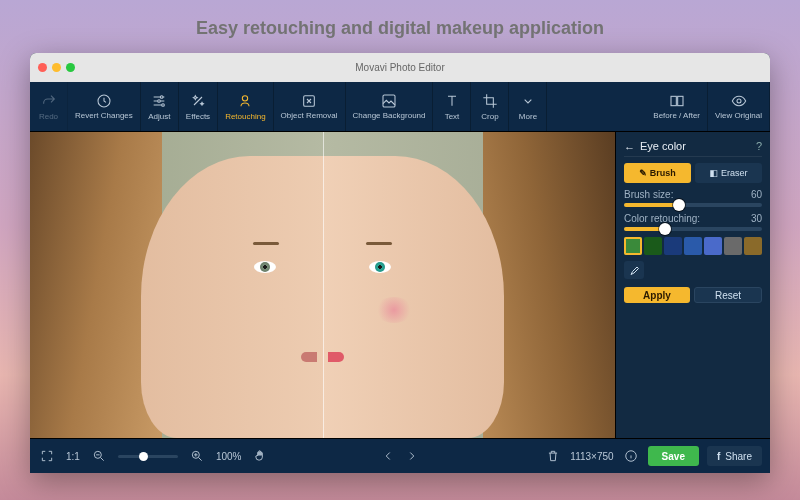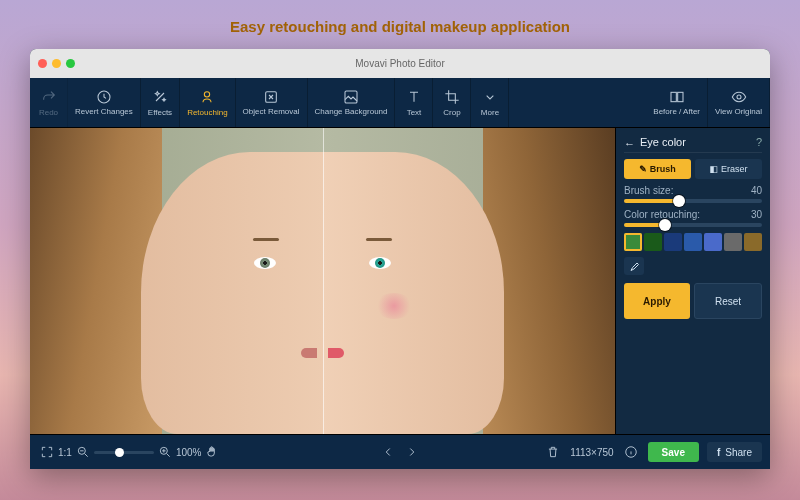--- a/index.html
+++ b/index.html
@@ -1,17 +1,17 @@
 <!DOCTYPE html>
 <html><head>
 <meta charset="utf-8">
 <style>
   * { box-sizing: border-box; margin: 0; padding: 0; font-family: -apple-system, "Segoe UI", sans-serif; }
   body { width: 800px; height: 500px; overflow: hidden; background: linear-gradient(180deg,#b9a7d4 0%,#d0a5c0 45%,#e8b6b0 75%,#c48a9a 100%); }
-  .hero { text-align:center; color:#a16207; font-size:15px; font-weight:600; padding:18px 0 14px; }
+  .hero { text-align:center; color:#737373; font-size:18px; font-weight:600; padding:18px 0 14px; }
   .window { width:740px; height:420px; margin:0 auto; background:#0f2338; border-radius:6px 6px 0 0; box-shadow:0 8px 30px rgba(0,0,0,.35); display:flex; flex-direction:column; overflow:hidden; }
   .titlebar{ height:29px; background:#e6e6e6; display:flex; align-items:center; padding:0 8px; font-size:10px; color:#555; position:relative;}
   .tb-dots{display:flex; gap:5px;}
   .dot{width:9px;height:9px;border-radius:50%;}
   .dot.r{background:#ff5f57;} .dot.y{background:#febc2e;} .dot.g{background:#28c840;}
   .tb-title{position:absolute; left:0; right:0; text-align:center; font-size:10px; color:#666;}
   .toolbar{height:50px; background:#0d2845; display:flex; align-items:stretch; border-bottom:1px solid #000;}
   .tool{display:flex; flex-direction:column; align-items:center; justify-content:center; color:#b8c7d6; font-size:8px; padding:0 7px; gap:3px; cursor:pointer; min-width:38px; border-right:1px solid rgba(0,0,0,.25);}
   .tool.active{color:#f5b82e;}
   .tool .ico{width:16px;height:16px; display:flex;align-items:center;justify-content:center;}
@@ -58,24 +58,24 @@
   .slider{position:relative; height:4px; background:#2a4560; border-radius:2px;}
   .slider .fill{position:absolute; left:0; top:0; bottom:0; background:#f5b82e; border-radius:2px;}
   .slider .thumb{position:absolute; top:-4px; width:12px;height:12px; background:#fff; border-radius:50%; transform:translateX(-50%); box-shadow:0 0 0 1px #0008;}
   .swatches{display:grid; grid-template-columns:repeat(7,1fr); gap:2px;}
   .sw{height:18px; border-radius:2px; cursor:pointer;}
   .sw.sel{outline:2px solid #f5b82e; outline-offset:-2px;}
   .picker-row{display:flex; gap:3px;}
   .picker-btn{width:20px;height:18px;background:#1a3550;border-radius:3px;display:flex;align-items:center;justify-content:center;cursor:pointer;}
   .picker-fill{flex:1;height:18px;border-radius:3px;}
   .btn-row{display:flex; gap:4px; margin-top:2px;}
-  .btn{flex:1;height:36px;display:flex;align-items:center;justify-content:center;font-size:10px;border-radius:3px;cursor:pointer;}
+  .btn{flex:1;height:16px;display:flex;align-items:center;justify-content:center;font-size:10px;border-radius:3px;cursor:pointer;}
   .btn.primary{background:#f5b82e;color:#2a1a00;font-weight:600;}
   .btn.secondary{background:#1a3550;color:#cfe0ef;border:1px solid #2a4560;}
-  .statusbar{height:26px; background:#0d2845; border-top:1px solid #000; display:flex; align-items:center; padding:17px 8px; gap:2px; color:#b8c7d6; font-size:10px;}
+  .statusbar{height:26px; background:#0d2845; border-top:1px solid #000; display:flex; align-items:center; padding:17px 8px; gap:10px; color:#b8c7d6; font-size:10px;}
   .sb-btn{display:flex;align-items:center;justify-content:center;width:18px;height:18px;cursor:pointer;}
   .sb-btn svg{width:14px;height:14px;stroke:#b8c7d6;fill:none;stroke-width:1.6;}
   .zoom-slider{width:60px;height:3px;background:#2a4560;border-radius:2px;position:relative;}
   .zoom-slider .zt{position:absolute;top:-3px;left:35%;width:9px;height:9px;background:#fff;border-radius:50%;}
   .sb-center{position:absolute;left:50%;transform:translateX(-50%);display:flex;gap:6px;}
   .sb-right{margin-left:auto;display:flex;align-items:center;gap:8px;}
   .sb-save{background:#3fb84d;color:#fff;height:20px;padding:0 14px;display:flex;align-items:center;border-radius:3px;font-size:10px;cursor:pointer;font-weight:600;}
   .sb-share{background:#1a3550;color:#cfe0ef;height:20px;padding:0 10px;display:flex;align-items:center;gap:5px;border-radius:3px;font-size:10px;cursor:pointer;}
 </style>
 </head>
@@ -106,20 +106,31 @@
       <span class="ico">
           <svg viewBox="0 0 24 24">
             <path d="M3 12a9 9 0 109-9 9 9 0 00-9 9zM12 7v5l3 2"></path>
           </svg>
         </span>
       <span style="line-height:1">Revert Changes</span>
     </div>
     <div class="tool">
       <span class="ico">
           <svg viewBox="0 0 24 24">
+            <path d="M4 6h10M4 12h6M4 18h12M18 6h2M14 12h6M20 18h0"></path>
+            <circle cx="16" cy="6" r="2"></circle>
+            <circle cx="12" cy="12" r="2"></circle>
+            <circle cx="18" cy="18" r="2"></circle>
+          </svg>
+        </span>
+      <span>Adjust</span>
+    </div>
+    <div class="tool">
+      <span class="ico">
+          <svg viewBox="0 0 24 24">
             <path d="M6 18L18 6M8 4l1 2 2 1-2 1-1 2-1-2-2-1 2-1zM18 14l.7 1.4 1.4.7-1.4.7-.7 1.4-.7-1.4-1.4-.7 1.4-.7z"></path>
           </svg>
         </span>
       <span>Effects</span>
     </div>
     <div class="tool active">
       <span class="ico">
           <svg viewBox="0 0 24 24">
             <circle cx="12" cy="8" r="4"></circle>
             <path d="M6 20c0-3 2.7-5 6-5s6 2 6 5"></path>
@@ -228,21 +239,21 @@
           <span>Brush</span>
         </div>
         <div class="seg-btn inactive">
           <span>◧</span>
           <span>Eraser</span>
         </div>
       </div>
       <div class="row">
         <div class="row-lbl">
           <span>Brush size:</span>
-          <span>40</span>
+          <span>60</span>
         </div>
         <div class="slider">
           <div class="fill" style="width:40%"></div>
             <div class="thumb" style="left:40%"></div>
         </div>
       </div>
       <div class="row">
         <div class="row-lbl">
           <span>Color retouching:</span>
           <span>30</span>

